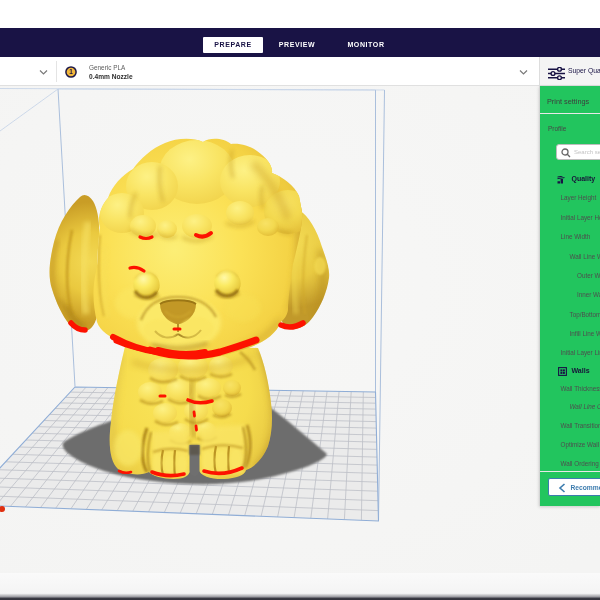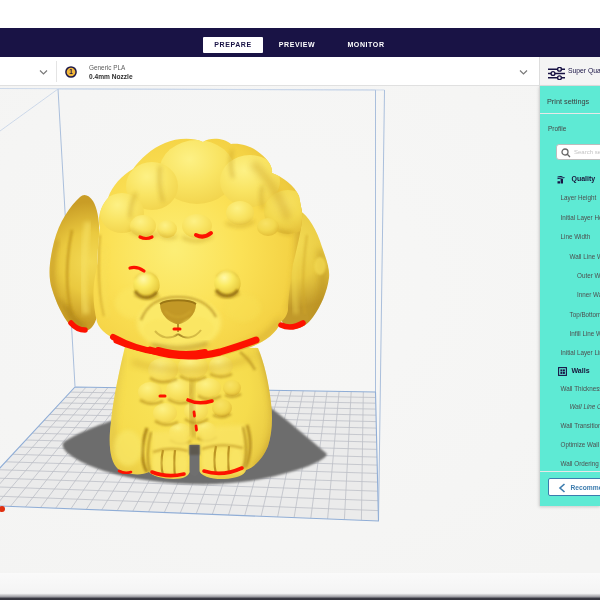--- a/index.html
+++ b/index.html
@@ -294,21 +294,21 @@
         <path d="M0 2.2 H17 M0 6.5 H17 M0 10.8 H17"></path>
       </g>
       <circle cx="11.5" cy="2.2" r="1.9" fill="#f4f4f4" stroke="#191345" stroke-width="1.4"></circle>
       <circle cx="5" cy="6.5" r="1.9" fill="#f4f4f4" stroke="#191345" stroke-width="1.4"></circle>
       <circle cx="11.5" cy="10.8" r="1.9" fill="#f4f4f4" stroke="#191345" stroke-width="1.4"></circle>
     </svg>
     <div class="abs" style="left:28px;top:10px;font-size:6.8px;color:#191345;white-space:nowrap;">Super Quality</div>
   </div>
 </div>
 
-<div class="abs" style="left:539px;top:86px;width:61px;height:420px;background:#5eead4;border-left:1px solid #d4d4d4;box-shadow:0 1px 3px rgba(0,0,0,0.18);">
+<div class="abs" style="left:539px;top:86px;width:61px;height:420px;background:#22c55e;border-left:1px solid #d4d4d4;box-shadow:0 1px 3px rgba(0,0,0,0.18);">
   <div class="abs" style="left:7px;top:11px;font-size:7.3px;color:#3d3d3d;white-space:nowrap;">Print settings</div>
   <div class="abs" style="left:0;top:26.5px;width:61px;height:1px;background:#e8e8e8;"></div>
   <div class="abs" style="left:8px;top:39px;font-size:6.5px;color:#474747;white-space:nowrap;">Profile</div>
   <div class="abs" style="left:16px;top:58px;width:60px;height:16px;border:1px solid #bdbdbd;border-radius:3px;background:#fff;">
     <svg class="abs" style="left:4px;top:3px" width="10" height="10" viewBox="0 0 10 10">
           <circle cx="4" cy="4" r="3" fill="none" stroke="#666" stroke-width="1.3"></circle>
           <path d="M6.3 6.3 L9 9" stroke="#666" stroke-width="1.3"></path>
         </svg>
     <div class="abs" style="left:17px;top:4px;font-size:6px;color:#c4c4c4;white-space:nowrap;">Search settings</div>
   </div>

